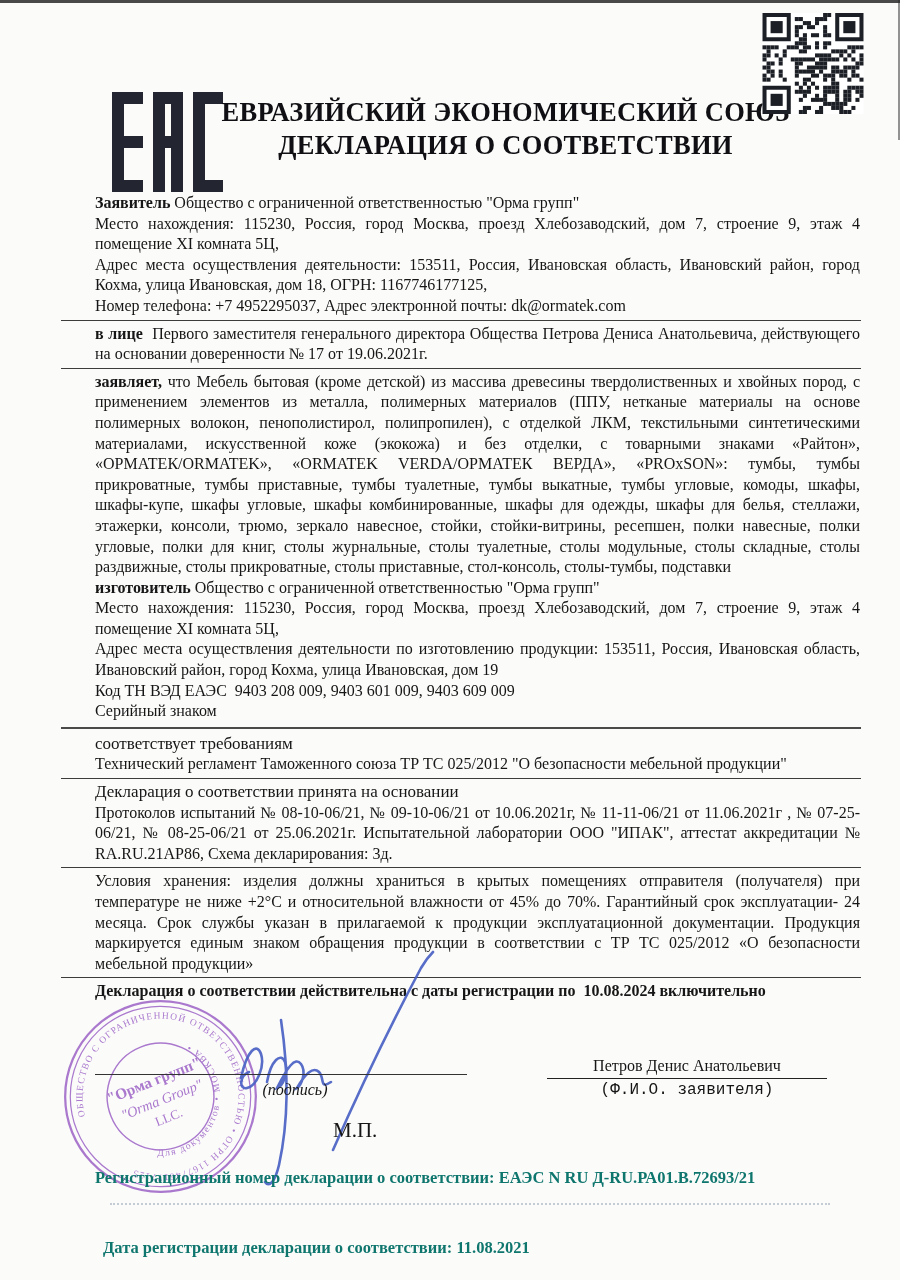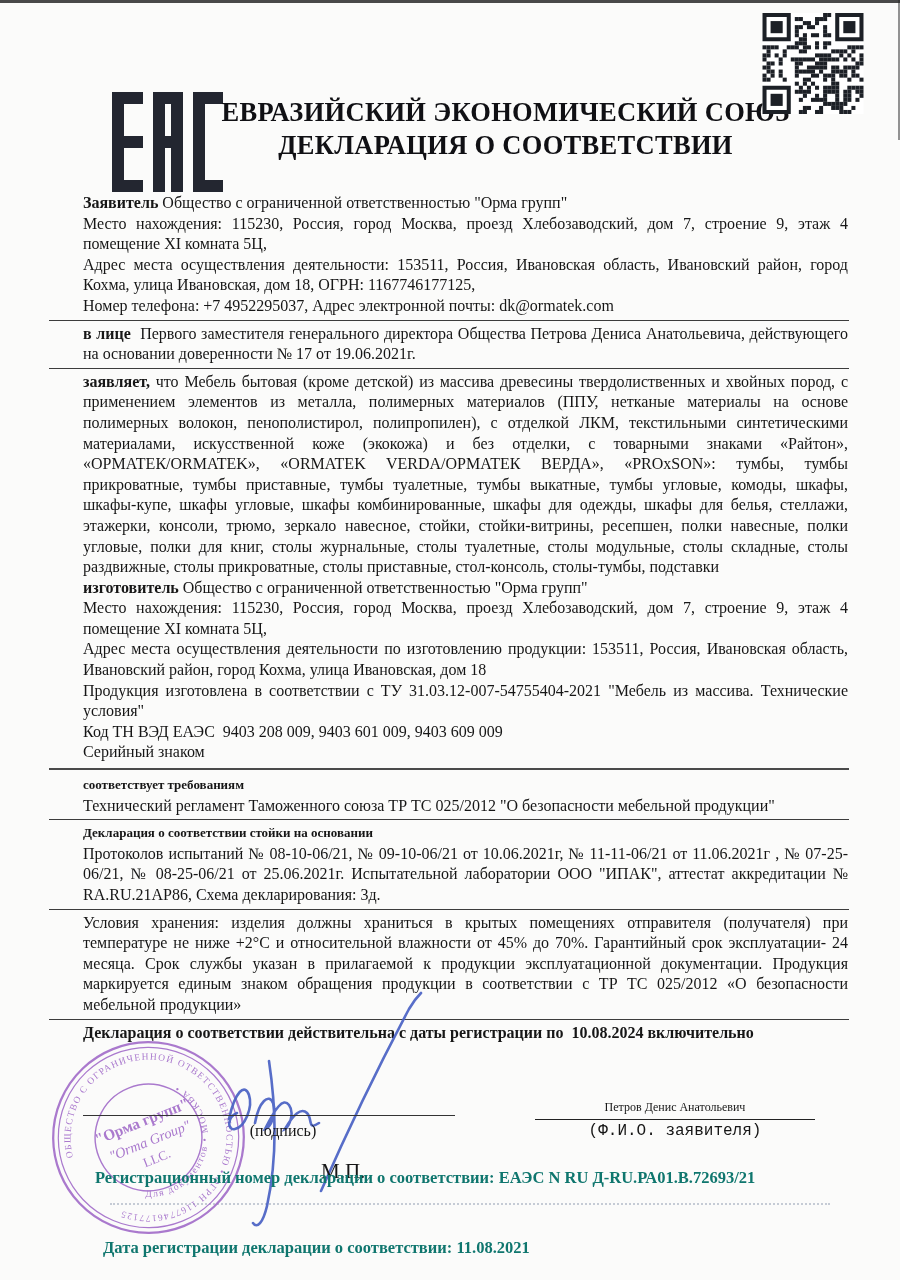--- a/index.html
+++ b/index.html
@@ -12,34 +12,34 @@
   .scan-edge-top{position:absolute;top:0;left:0;width:100%;height:3px;background:#1d1d1d;opacity:.8;}
   .scan-edge-right{position:absolute;top:0;right:0;width:2px;height:140px;background:#2a2a2a;opacity:.5;}
   .scan-artifact{position:absolute;top:1203px;left:110px;width:720px;border-top:2px dotted #9aa4b8;opacity:.55;}
 
   
   .eac-logo{position:absolute;left:112px;top:92px;}
   .doc-title{position:absolute;left:218px;top:96px;width:575px;text-align:center;font-weight:bold;line-height:33px;font-size:26.5px;letter-spacing:.3px;color:#101014;}
   .qr{position:absolute;left:757px;top:13px;}
 
   
-  .content{position:absolute;left:83px;top:193px;width:765px;font-size:16px;line-height:20.6px;}
+  .content{position:absolute;left:95px;top:193px;width:765px;font-size:16px;line-height:20.6px;}
   .content p{margin:0;}
   .just{text-align:justify;}
   b,.b{font-weight:bold;}
   .rule{border:0;border-top:1.6px solid #3c3c3c;margin:3px 0 3px -34px;width:800px;}
   .rule.thick{border-top:2.4px solid #4a4a4a;margin-top:5px;margin-bottom:5px;}
-  .sect-head{font-weight:bold;font-size:13px;margin:1px 0;}
+  .sect-head{font-weight:normal;font-size:17px;margin:1px 0;}
 
   
   .sig-zone{position:relative;height:150px;margin-top:8px;}
   .sig-line{position:absolute;left:0;top:64px;width:372px;border-bottom:1.6px solid #333;}
-  .sig-caption{position:absolute;left:120px;top:70px;width:160px;text-align:center;font-size:16px;}
+  .sig-caption{position:absolute;left:120px;top:70px;width:160px;text-align:center;font-size:16px;font-style:italic;}
   .mp{position:absolute;left:238px;top:110px;font-size:21px;}
-  .fio-name{position:absolute;left:452px;top:46px;width:280px;text-align:center;border-bottom:1.4px solid #222;padding-bottom:1px;font-size:12px;}
+  .fio-name{position:absolute;left:452px;top:46px;width:280px;text-align:center;border-bottom:1.4px solid #222;padding-bottom:1px;font-size:16px;}
   .fio-caption{position:absolute;left:452px;top:70px;width:280px;text-align:center;font-size:16px;font-family:Liberation Mono, monospace;}
   .stamp{position:absolute;left:-42px;top:-16px;opacity:.85;}
   .ink{position:absolute;left:88px;top:-60px;}
 
   
   .registration{position:absolute;left:95px;top:1166px;width:780px;font-weight:bold;font-size:16.5px;line-height:24px;color:#0f766e;}
   .registration .line2{padding-left:8px;margin-top:46px;}
 </style>
 </head>
 <body>
@@ -297,33 +297,32 @@
   <hr class="rule">
 
   <p class="just"><b>в лице</b>&nbsp; <span>Первого заместителя генерального директора Общества Петрова Дениса Анатольевича, действующего на основании доверенности № 17 от 19.06.2021г.</span></p>
 
   <hr class="rule">
 
   <p class="just"><b>заявляет,</b> <span>что Мебель бытовая (кроме детской) из массива древесины твердолиственных и хвойных пород, с применением элементов из металла, полимерных материалов (ППУ, нетканые материалы на основе полимерных волокон, пенополистирол, полипропилен), с отделкой ЛКМ, текстильными синтетическими материалами, искусственной коже (экокожа) и без отделки, с товарными знаками «Райтон», «ОРМАТЕК/ORMATEK», «ORMATEK VERDA/ОРМАТЕК ВЕРДА», «PROxSON»: тумбы, тумбы прикроватные, тумбы приставные, тумбы туалетные, тумбы выкатные, тумбы угловые, комоды, шкафы, шкафы-купе, шкафы угловые, шкафы комбинированные, шкафы для одежды, шкафы для белья, стеллажи, этажерки, консоли, трюмо, зеркало навесное, стойки, стойки-витрины, ресепшен, полки навесные, полки угловые, полки для книг, столы журнальные, столы туалетные, столы модульные, столы складные, столы раздвижные, столы прикроватные, столы приставные, стол-консоль, столы-тумбы, подставки</span></p>
 
   <p class="just"><b>изготовитель</b> <span>Общество с ограниченной ответственностью "Орма групп"</span></p>
   <p class="just">Место нахождения: 115230, Россия, город Москва, проезд Хлебозаводский, дом 7, строение 9, этаж 4 помещение XI комната 5Ц,</p>
-  <p class="just">Адрес места осуществления деятельности по изготовлению продукции: 153511, Россия, Ивановская область, Ивановский район, город Кохма, улица Ивановская, дом 18</p>
-  <p class="just">Продукция изготовлена в соответствии с ТУ 31.03.12-007-54755404-2021 "Мебель из массива. Технические условия"</p>
+  <p class="just">Адрес места осуществления деятельности по изготовлению продукции: 153511, Россия, Ивановская область, Ивановский район, город Кохма, улица Ивановская, дом 19</p>
   <p>Код ТН ВЭД ЕАЭС&nbsp; 9403 208 009, 9403 601 009, 9403 609 009</p>
   <p>Серийный знаком</p>
 
   <hr class="rule thick">
 
   <p class="sect-head">соответствует требованиям</p>
   <p>Технический регламент Таможенного союза ТР ТС 025/2012 "О безопасности мебельной продукции"</p>
 
   <hr class="rule">
 
-  <p class="sect-head">Декларация о соответствии стойки на основании</p>
+  <p class="sect-head">Декларация о соответствии принята на основании</p>
   <p class="just">Протоколов испытаний № 08-10-06/21, № 09-10-06/21 от 10.06.2021г, № 11-11-06/21 от 11.06.2021г , № 07-25-06/21, № 08-25-06/21 от 25.06.2021г. Испытательной лаборатории ООО "ИПАК", аттестат аккредитации № RA.RU.21АР86, Схема декларирования: 3д.</p>
 
   <hr class="rule">
 
   <p class="just">Условия хранения: изделия должны храниться в крытых помещениях отправителя (получателя) при температуре не ниже +2°С и относительной влажности от 45% до 70%. Гарантийный срок эксплуатации- 24 месяца. Срок службы указан в прилагаемой к продукции эксплуатационной документации. Продукция маркируется единым знаком обращения продукции в соответствии с ТР ТС 025/2012 «О безопасности мебельной продукции»</p>
 
   <hr class="rule">
 
   <p class="b">Декларация о соответствии действительна с даты регистрации по&nbsp; 10.08.2024 включительно</p>
 

